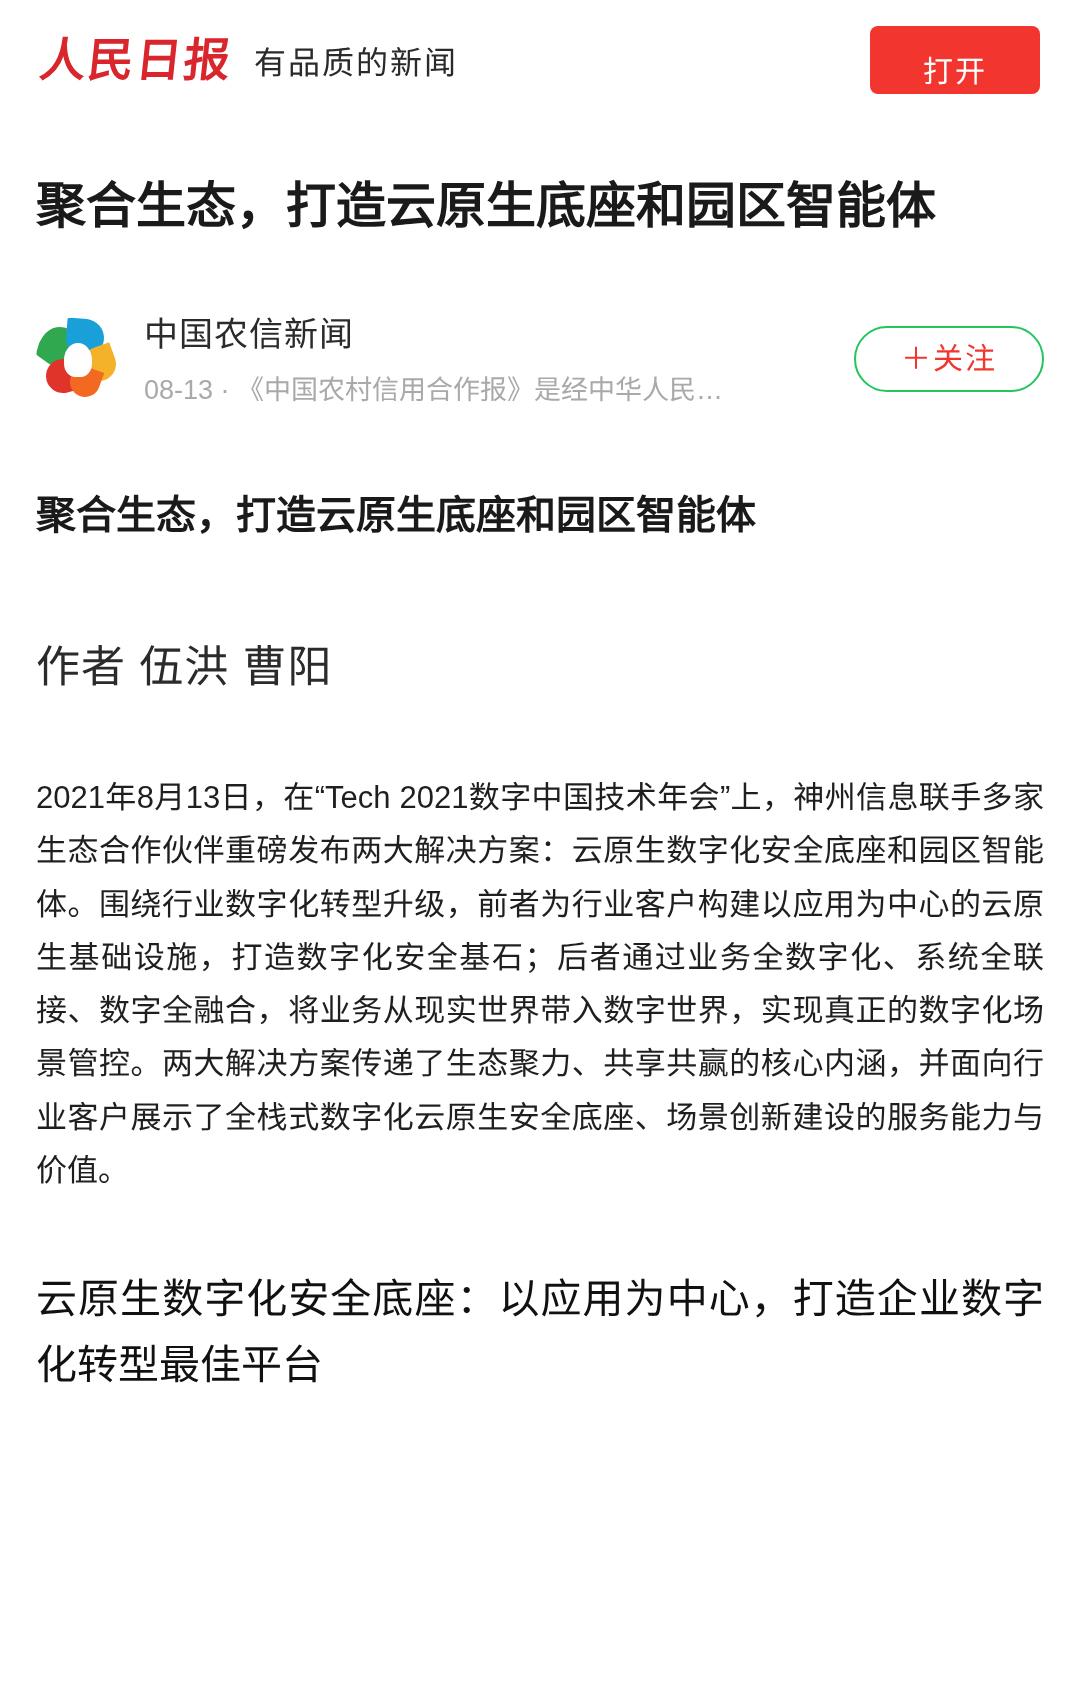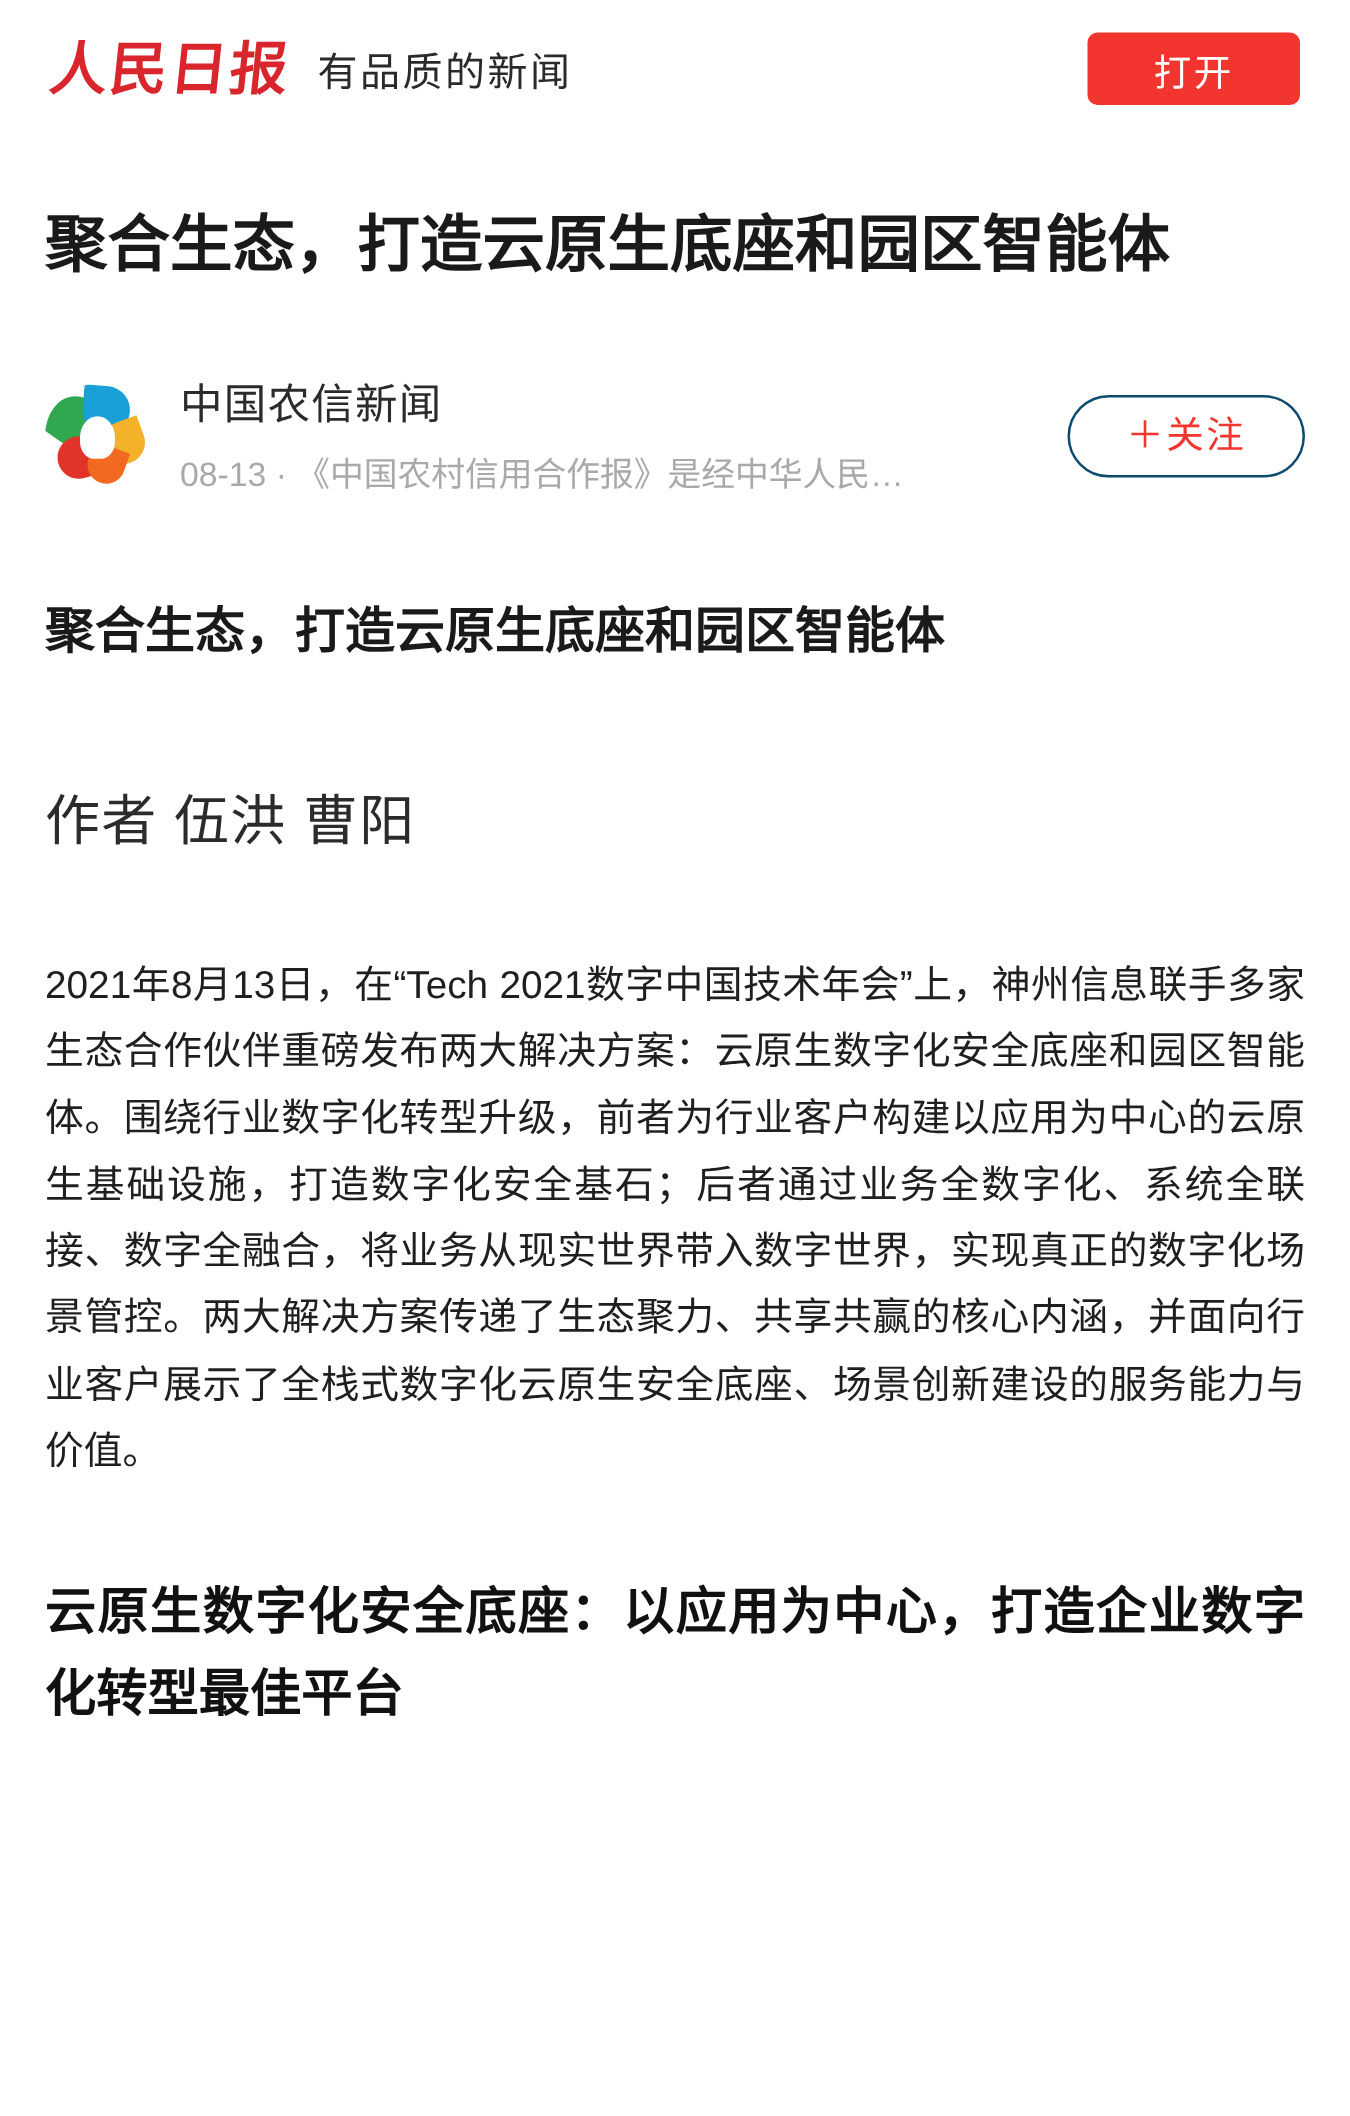--- a/index.html
+++ b/index.html
@@ -41,27 +41,27 @@
     white-space: nowrap;
   }
   .open-btn {
     margin-left: auto;
     background: #f2352e;
     color: #ffffff;
     border: none;
     border-radius: 8px;
     font-size: 30px;
     width: 170px;
-    height: 58px;
+    height: 68px;
     line-height: 68px;
     text-align: center;
     font-family: inherit;
     cursor: pointer;
     letter-spacing: 2px;
-    padding: 0;
+    padding: 12px;
   }
 
   
   .headline {
     font-size: 50px;
     font-weight: bold;
     line-height: 1.3;
     color: #1a1a1a;
     padding: 26px 36px 10px 36px;
     letter-spacing: 0px;
@@ -114,21 +114,21 @@
     color: #a9a9a9;
     margin-top: 10px;
     white-space: nowrap;
     overflow: hidden;
     text-overflow: ellipsis;
     max-width: 660px;
   }
   .follow-btn {
     margin-left: auto;
     flex: 0 0 auto;
-    border: 2px solid #0c4a6e;
+    border: 2px solid #22c55e;
     color: #f2352e;
     background: #ffffff;
     border-radius: 40px;
     width: 190px;
     height: 66px;
     line-height: 62px;
     text-align: center;
     font-size: 30px;
     font-family: inherit;
     letter-spacing: 2px;
@@ -157,21 +157,21 @@
   .paragraph {
     font-size: 31px;
     line-height: 1.72;
     color: #1f1f1f;
     margin: 76px 0 0 0;
     text-align: justify;
     letter-spacing: 0;
   }
   .subhead {
     font-size: 41px;
-    font-weight: bold;
+    font-weight: normal;
     line-height: 1.6;
     color: #111111;
     margin: 70px 0 0 0;
     text-align: justify;
   }
 </style>
 </head>
 <body>
 
 <div class="topbar">

